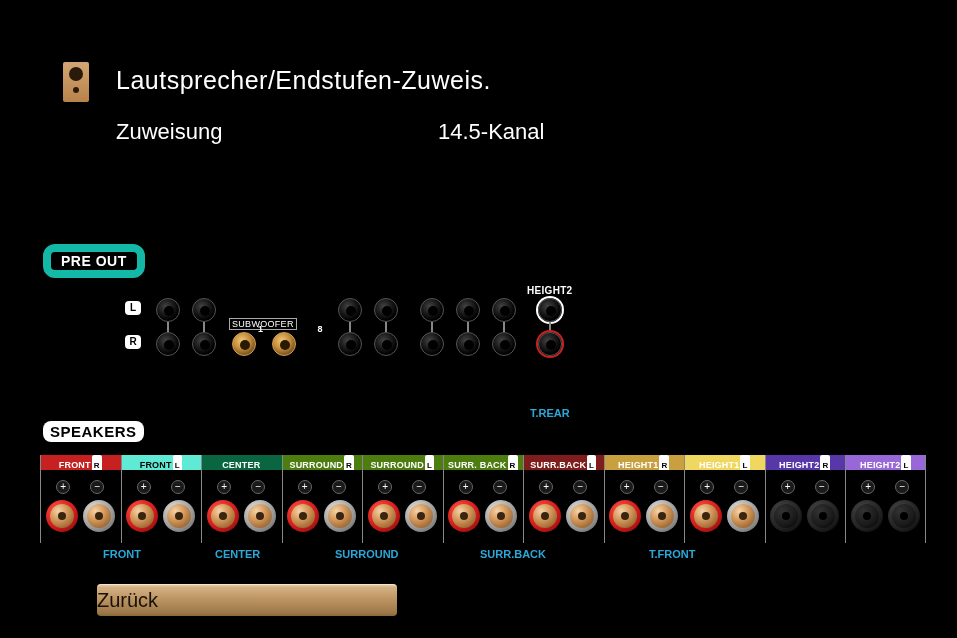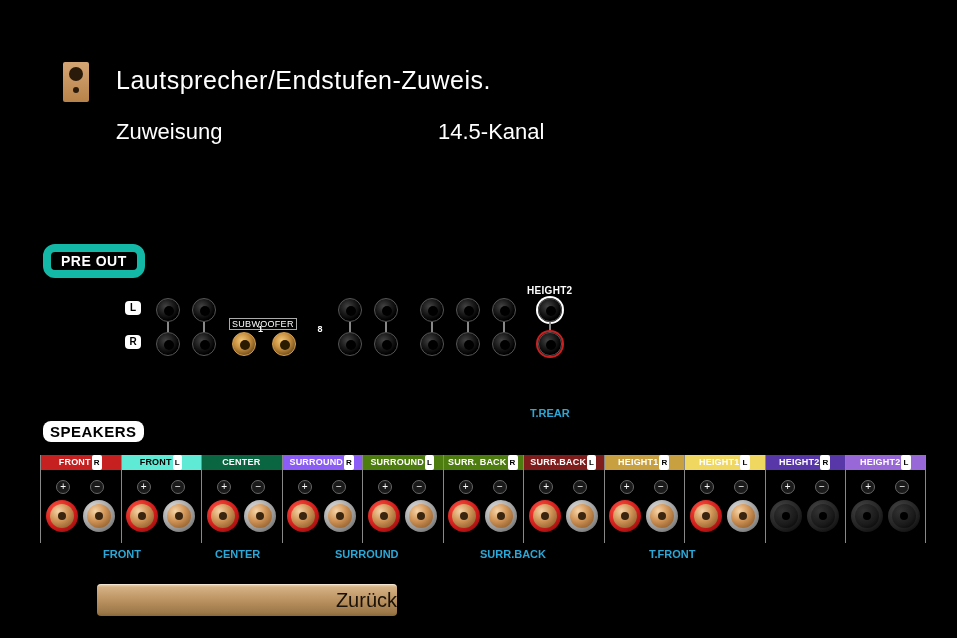--- a/index.html
+++ b/index.html
@@ -69,21 +69,21 @@
   .sw-row { position: absolute; left: 232px; top: 47px; display: flex; gap: 16px; }
   .sw-label { position: absolute; left: 229px; top: 33px; font-size: 9px; border: 1px solid #aaa; padding: 0 2px; letter-spacing: 0.3px;}
   .sw-nums { position:absolute; left: 258px; top: 39px; font-size: 9px; letter-spacing: 26px; font-weight: bold;}
   .h2-label { position: absolute; left: 527px; top: 0px; font-size: 10px; font-weight: bold; letter-spacing: 0.3px; }
   .trear-label { position: absolute; left: 530px; top: 79px; font-size: 11px; font-weight: bold; color: #2ba8d8; margin-top: 43px; }
 
   
   .speakers-area { position: absolute; left: 40px; top: 455px; width: 890px; }
   .term-row { display: flex; }
   .term-group { position: relative; width: 80.5px; }
-  .term-head { height: 15px; font-size: 9px; font-weight: bold; color: #fff; text-align: center; line-height: 15px; letter-spacing: 0.2px; white-space: nowrap; overflow: hidden; }
+  .term-head { height: 15px; font-size: 9px; font-weight: bold; color: #fff; text-align: center; line-height: 21px; letter-spacing: 0.2px; white-space: nowrap; overflow: hidden; }
   .badge-sm { display: inline-block; background:#fff; color:#000; border-radius:2px; padding: 0 2px; font-size: 8px; margin-left: 1px; vertical-align: middle;}
   .term-vline { position:absolute; left: 0; top: 0; width: 1px; height: 88px; background: #888; }
   .term-vline-end { position:absolute; right: 0; top: 0; width: 1px; height: 88px; background: #888; }
   .pm-row { display:flex; justify-content: space-around; margin-top: 10px; font-size: 10px; padding: 0 6px;}
   .pm { width:14px; height:14px; border-radius:50%; background:#1a1a1a; border:1px solid #666; text-align:center; line-height:12px; }
   .bind-row { display:flex; justify-content: space-around; margin-top: 6px; padding: 0 3px; }
   .bp { width: 32px; height: 32px; border-radius: 50%; position: relative; }
   .bp-inner { position:absolute; left:4px; top:4px; width:24px; height:24px; border-radius:50%;
     background: radial-gradient(circle at 35% 30%, #f5d4a8 0%, #d4985a 40%, #8a5828 90%); }
   .bp-inner::after { content:''; position:absolute; left:8px; top:8px; width:8px; height:8px; border-radius:50%; background:#3a2510; }
@@ -92,21 +92,21 @@
   .bp.dark { background: radial-gradient(circle at 35% 30%, #444 0%, #222 60%, #000 100%); }
   .bp.dark .bp-inner { background: radial-gradient(circle at 35% 30%, #333 0%, #1a1a1a 60%, #000 100%); }
   .bp.dark .bp-inner::after { background:#000; }
   .blue-caption { position:absolute; top: 93px; font-size: 11px; font-weight:bold; color:#2ba8d8; white-space:nowrap; }
 
   .back-btn {
     position: absolute; left: 97px; top: 584px;
     width: 300px; height: 32px;
     background: linear-gradient(to bottom, #f1d9b5 0%, #d4b184 10%, #bc9261 50%, #9c7848 90%, #8a6838 100%);
     border-radius: 4px;
-    text-align: right; line-height: 32px;
+    text-align: left; line-height: 32px;
     color: #1a1208; font-size: 20px;
     box-shadow: inset 0 1px 0 rgba(255,255,255,0.4), 0 1px 2px rgba(0,0,0,0.6);
   }
 </style>
 </head>
 <body>
 
 <div class="header-icon"></div>
 <div class="title">Lautsprecher/Endstufen-Zuweis.</div>
 <div class="label1">Zuweisung</div>
@@ -224,21 +224,21 @@
             <div class="bp-inner"></div>
           </div>
       <div class="bp gray">
             <div class="bp-inner"></div>
           </div>
     </div>
   </div>
       <div class="term-group">
     <div class="term-vline"></div>
 
-    <div class="term-head" style="background:#8b5cf6;color:#fff">SURROUND<span class="badge-sm">R</span></div>
+    <div class="term-head" style="background:#4d7c0f;color:#fff">SURROUND<span class="badge-sm">R</span></div>
     <div class="pm-row">
           <div class="pm">+</div>
           <div class="pm">−</div>
         </div>
     <div class="bind-row">
       <div class="bp red">
             <div class="bp-inner"></div>
           </div>
       <div class="bp gray">
             <div class="bp-inner"></div>

